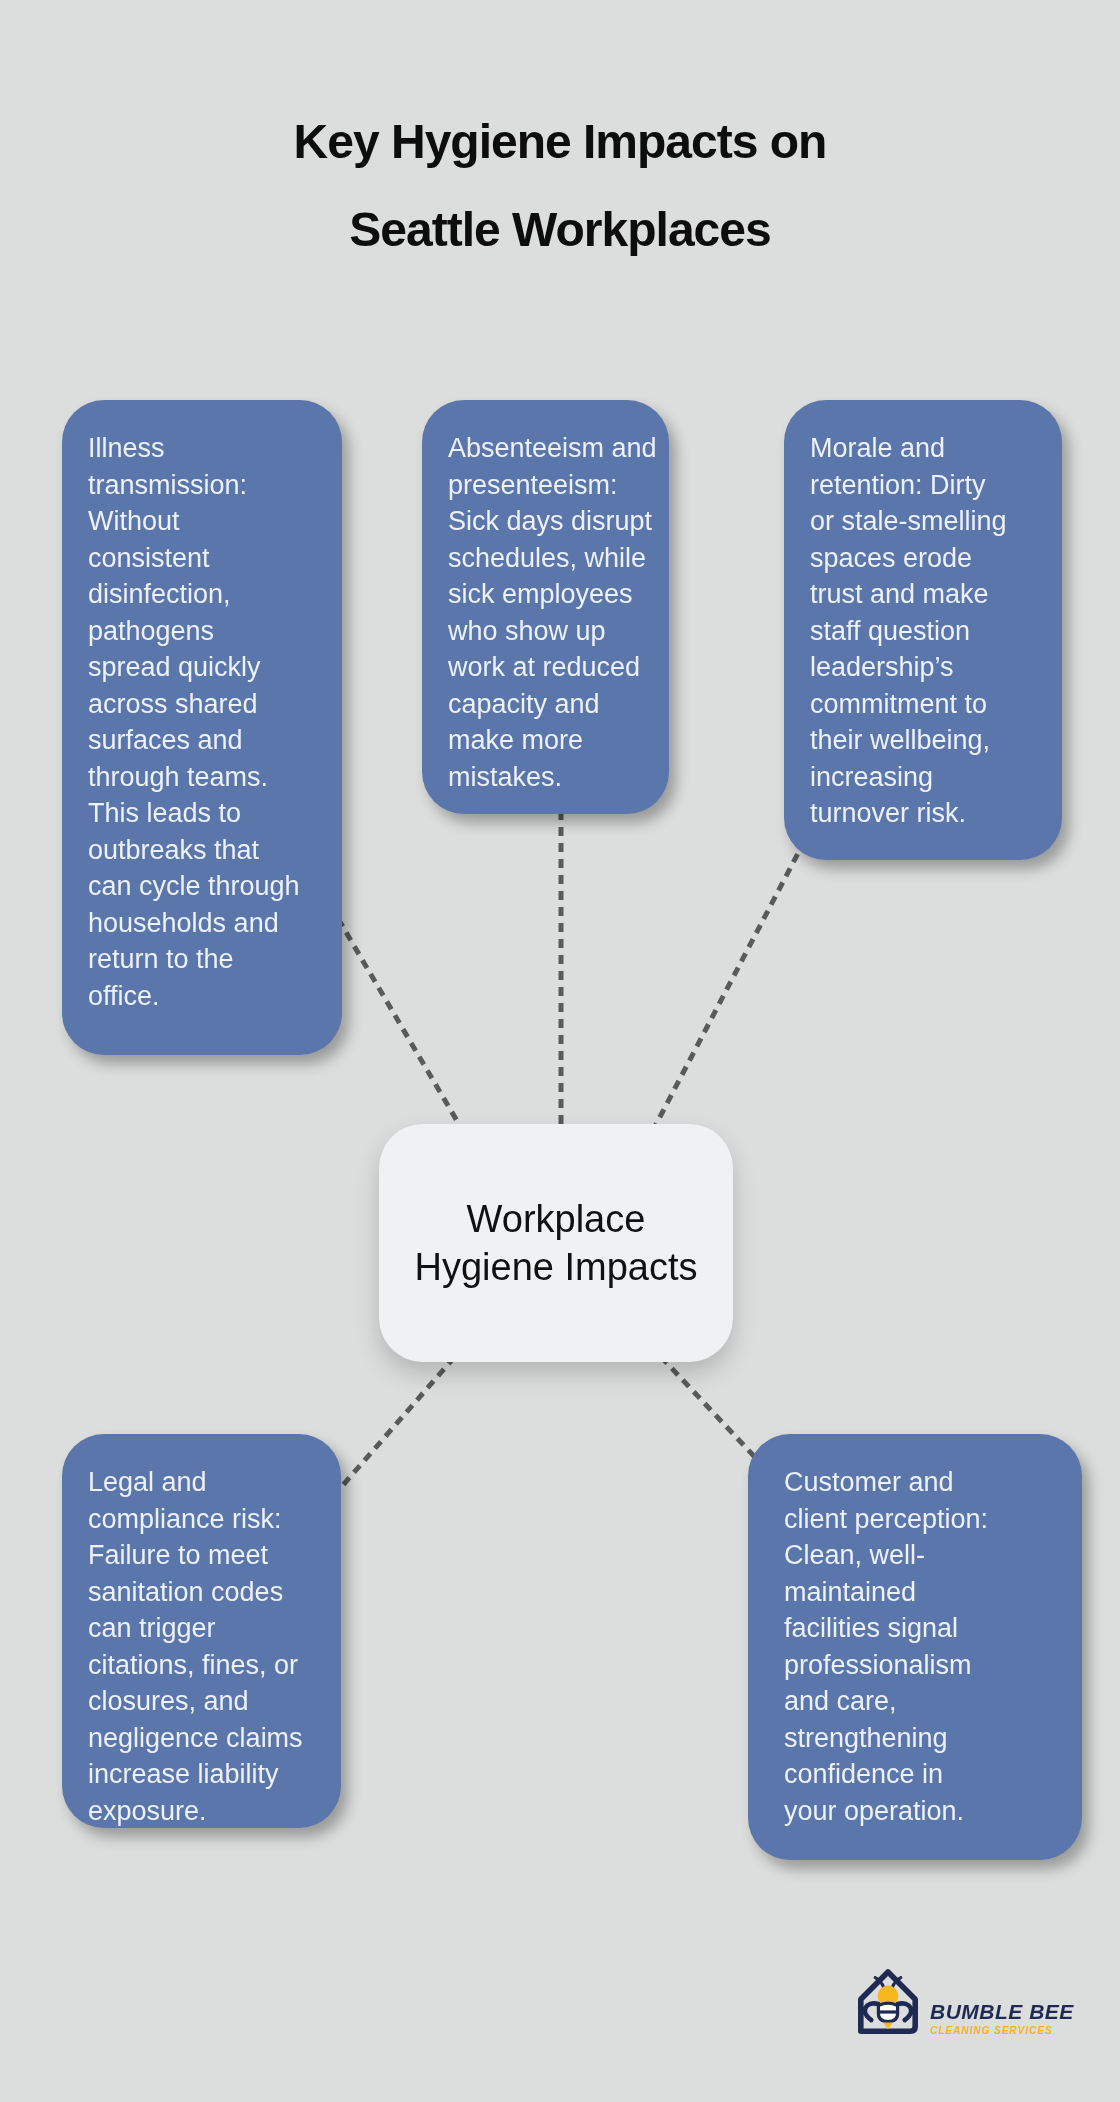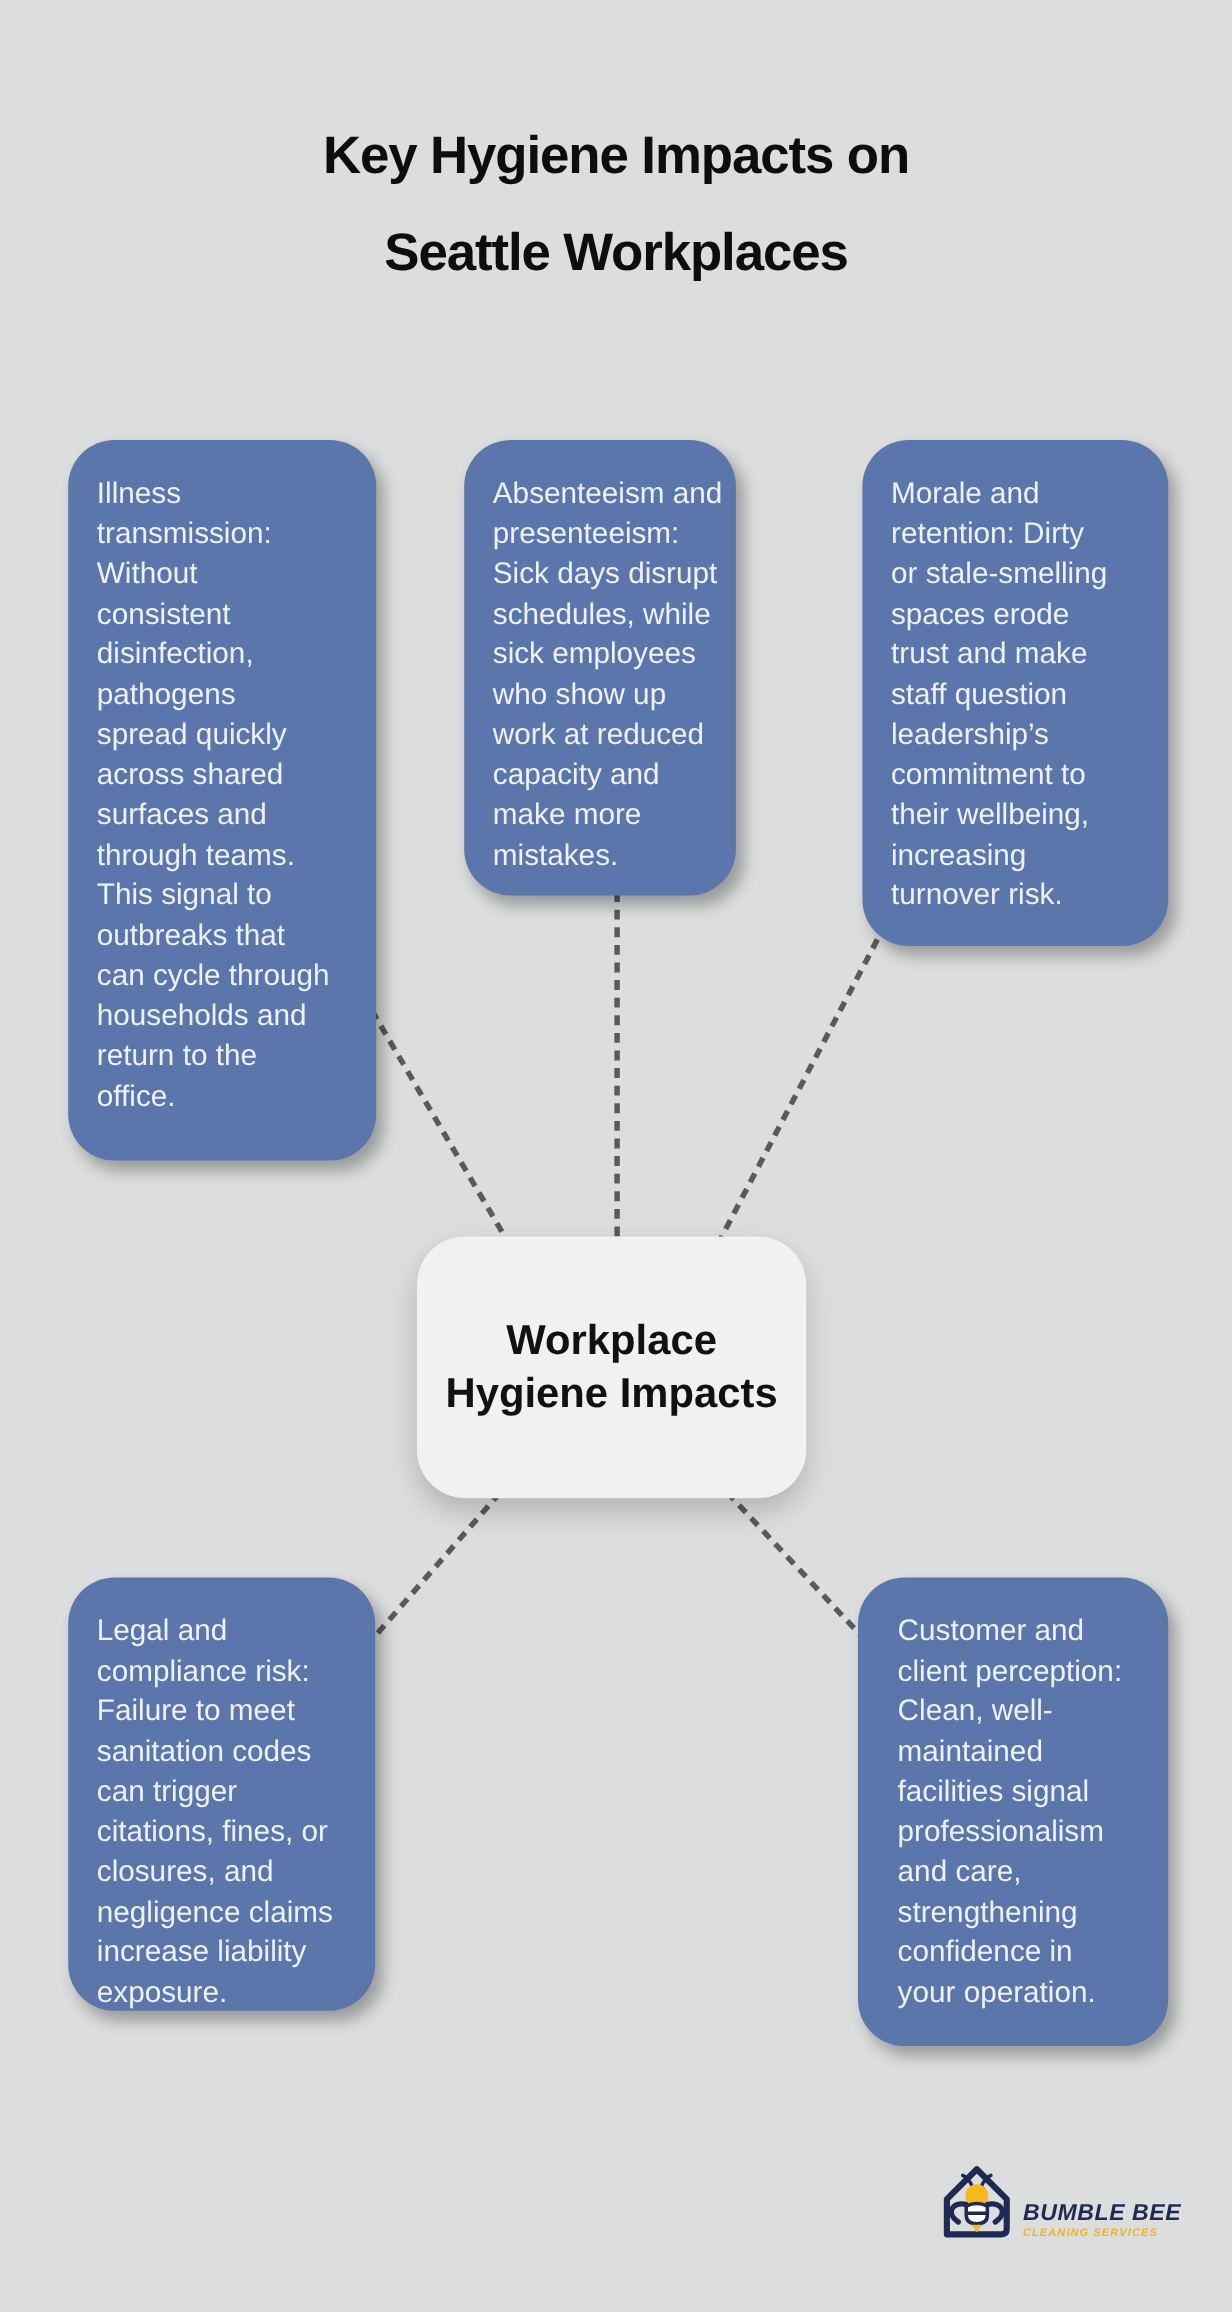--- a/index.html
+++ b/index.html
@@ -49,32 +49,32 @@
     line-height:36.5px;
     padding:30px 12px 0 26px;
     white-space:pre;
     overflow:hidden;
     box-sizing:border-box;
   }
   .node-illness  {left:62px;  top:400px; width:280px; height:655px;}
   .node-absentee {left:422px; top:400px; width:247px; height:414px;}
   .node-morale   {left:784px; top:400px; width:278px; height:460px;}
   .node-legal    {left:62px;  top:1434px;width:279px; height:394px;}
-  .node-customer {left:780px; top:1434px;width:282px; height:426px;padding-left:36px;}
+  .node-customer {left:748px; top:1434px;width:334px; height:426px;padding-left:36px;}
   
   .center-node{
     position:absolute;
     z-index:3;
     left:379px;top:1124px;width:354px;height:238px;
     background:#f0f1f2;
     border-radius:44px;
     box-shadow:0 12px 24px rgba(0,0,0,0.18);
     display:flex;align-items:center;justify-content:center;
     text-align:center;
-    font-size:38px;font-weight:700;line-height:48px;
+    font-size:38px;font-weight:400;line-height:48px;
     color:#111;
     white-space:pre-line;
   }
   
   .logo{
     position:absolute;
     z-index:2;
     left:848px;top:1962px;
     display:flex;align-items:flex-end;font-style:italic;
   }
@@ -108,21 +108,21 @@
   <div class="node node-illness">Illness
 transmission:
 Without
 consistent
 disinfection,
 pathogens
 spread quickly
 across shared
 surfaces and
 through teams.
-This signal to
+This leads to
 outbreaks that
 can cycle through
 households and
 return to the
 office.</div>
 
   <div class="node node-absentee">Absenteeism and
 presenteeism:
 Sick days disrupt
 schedules, while

